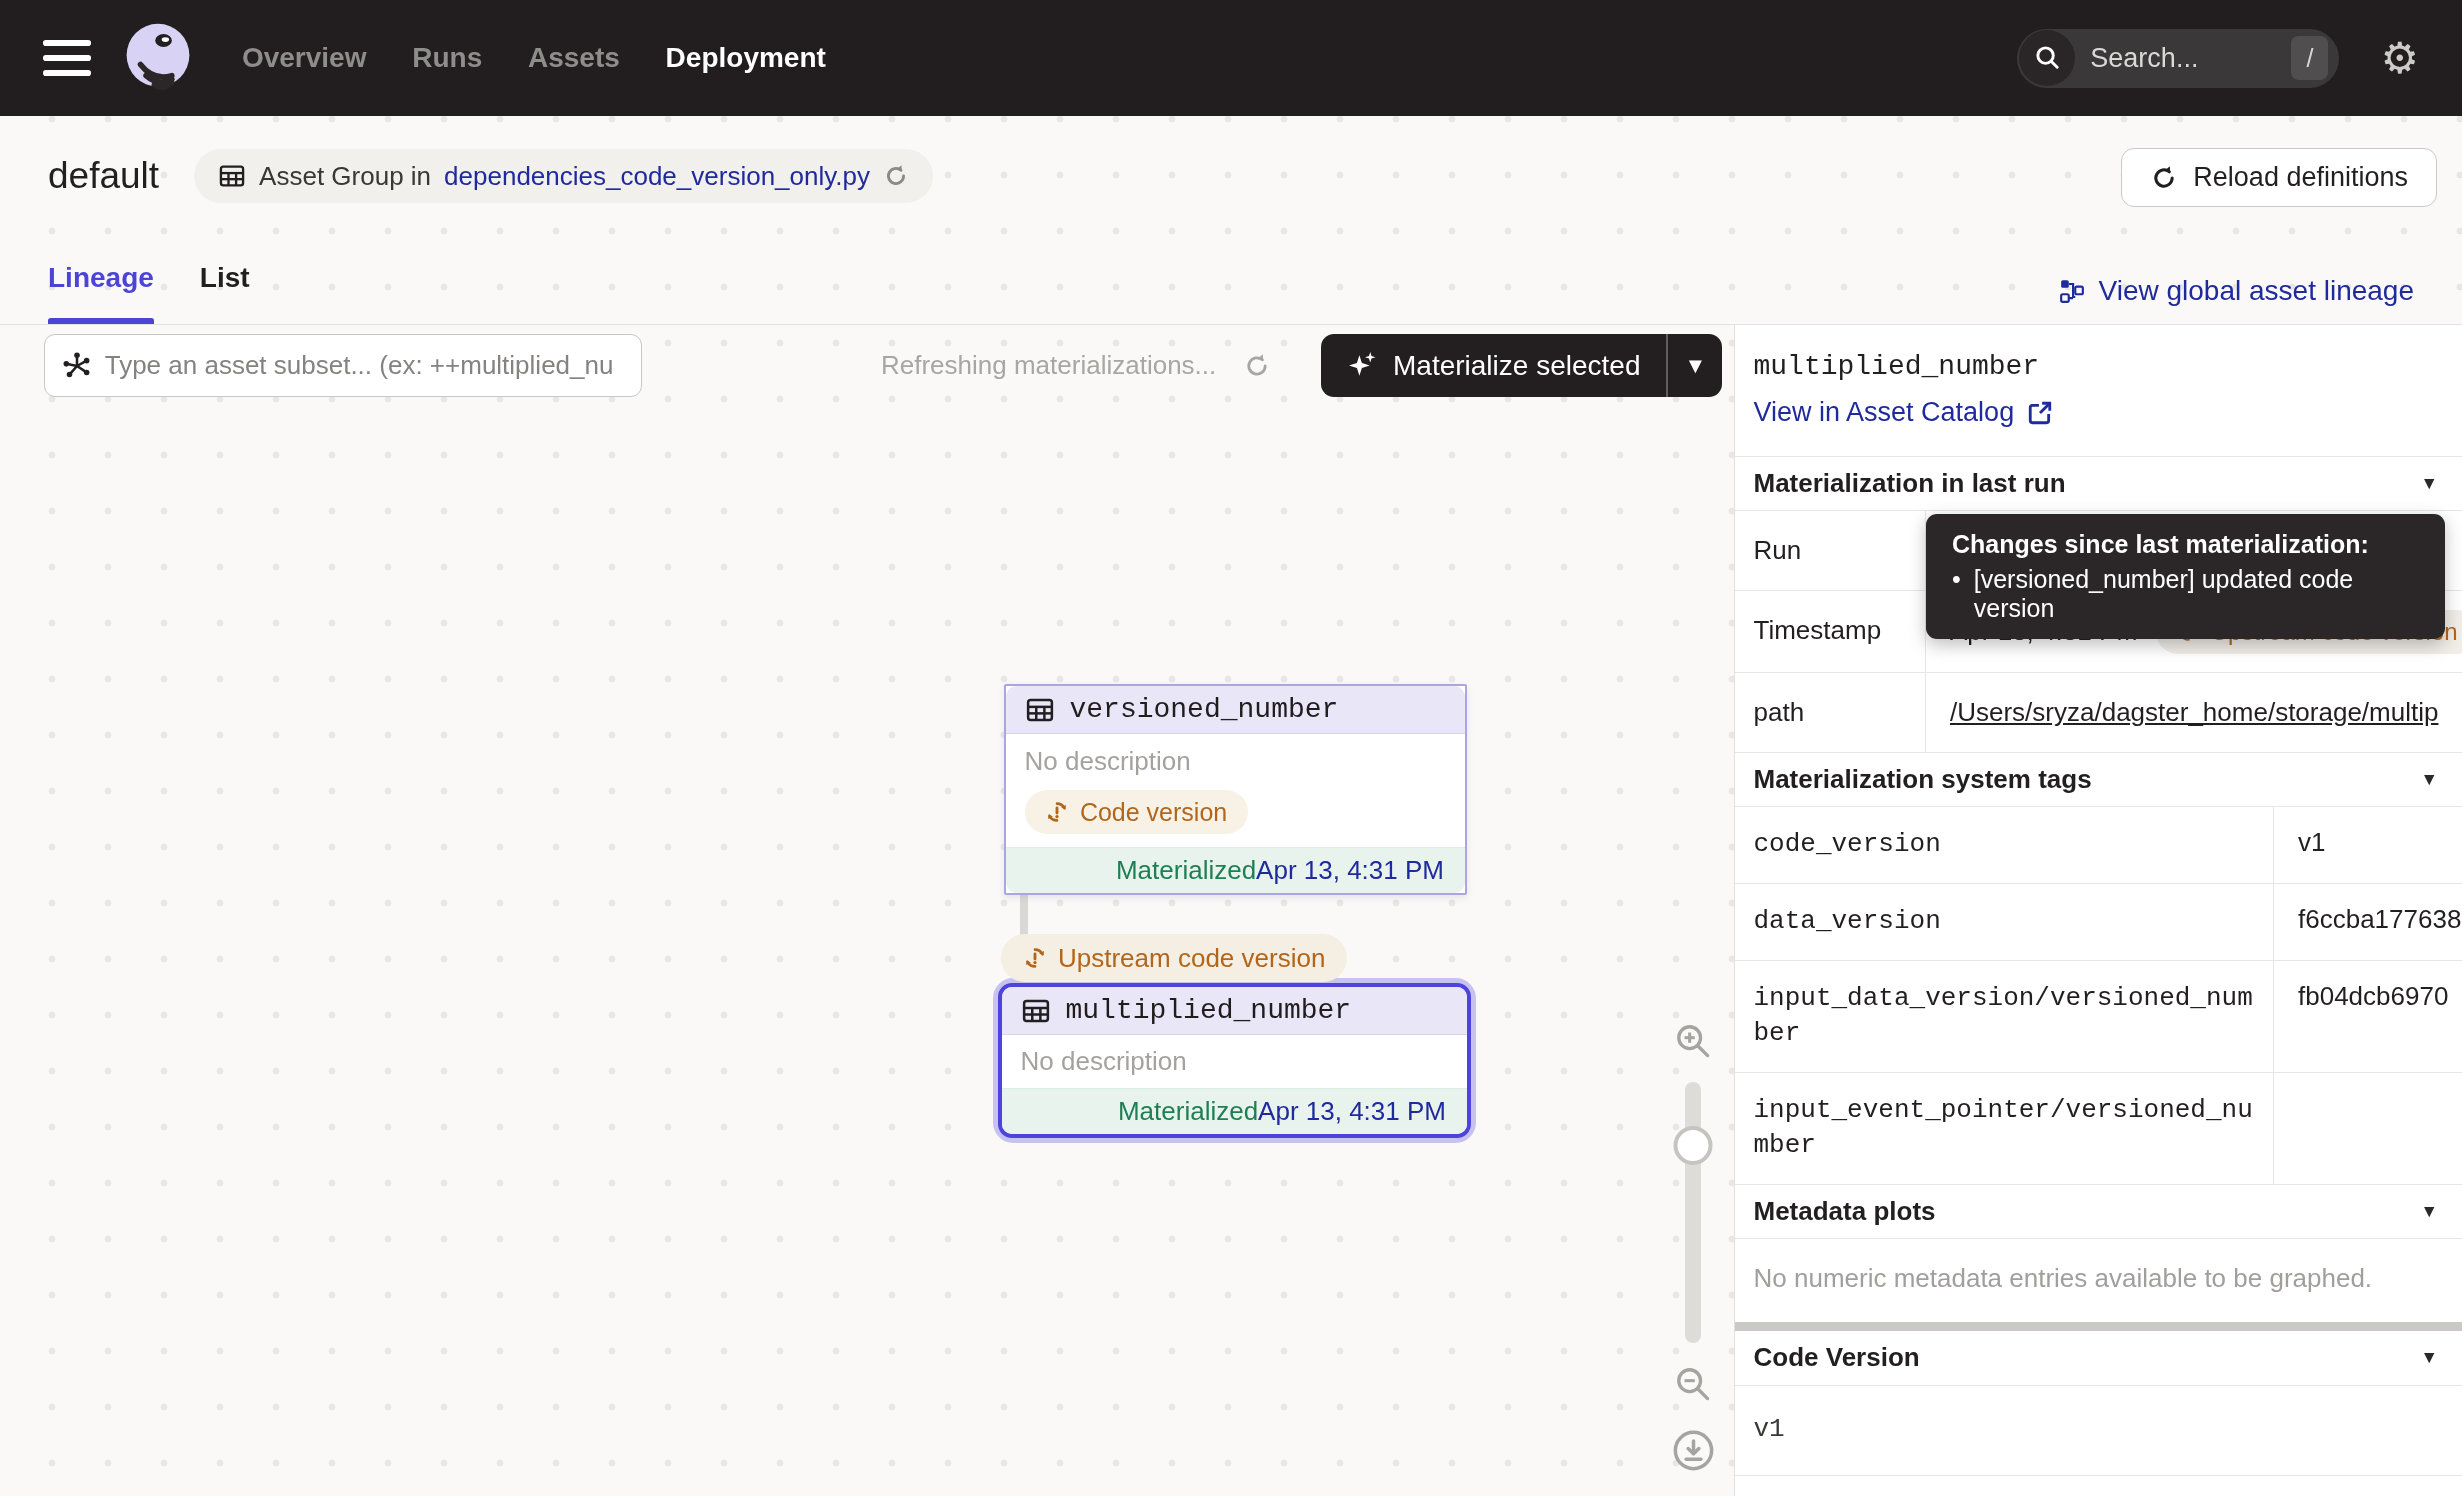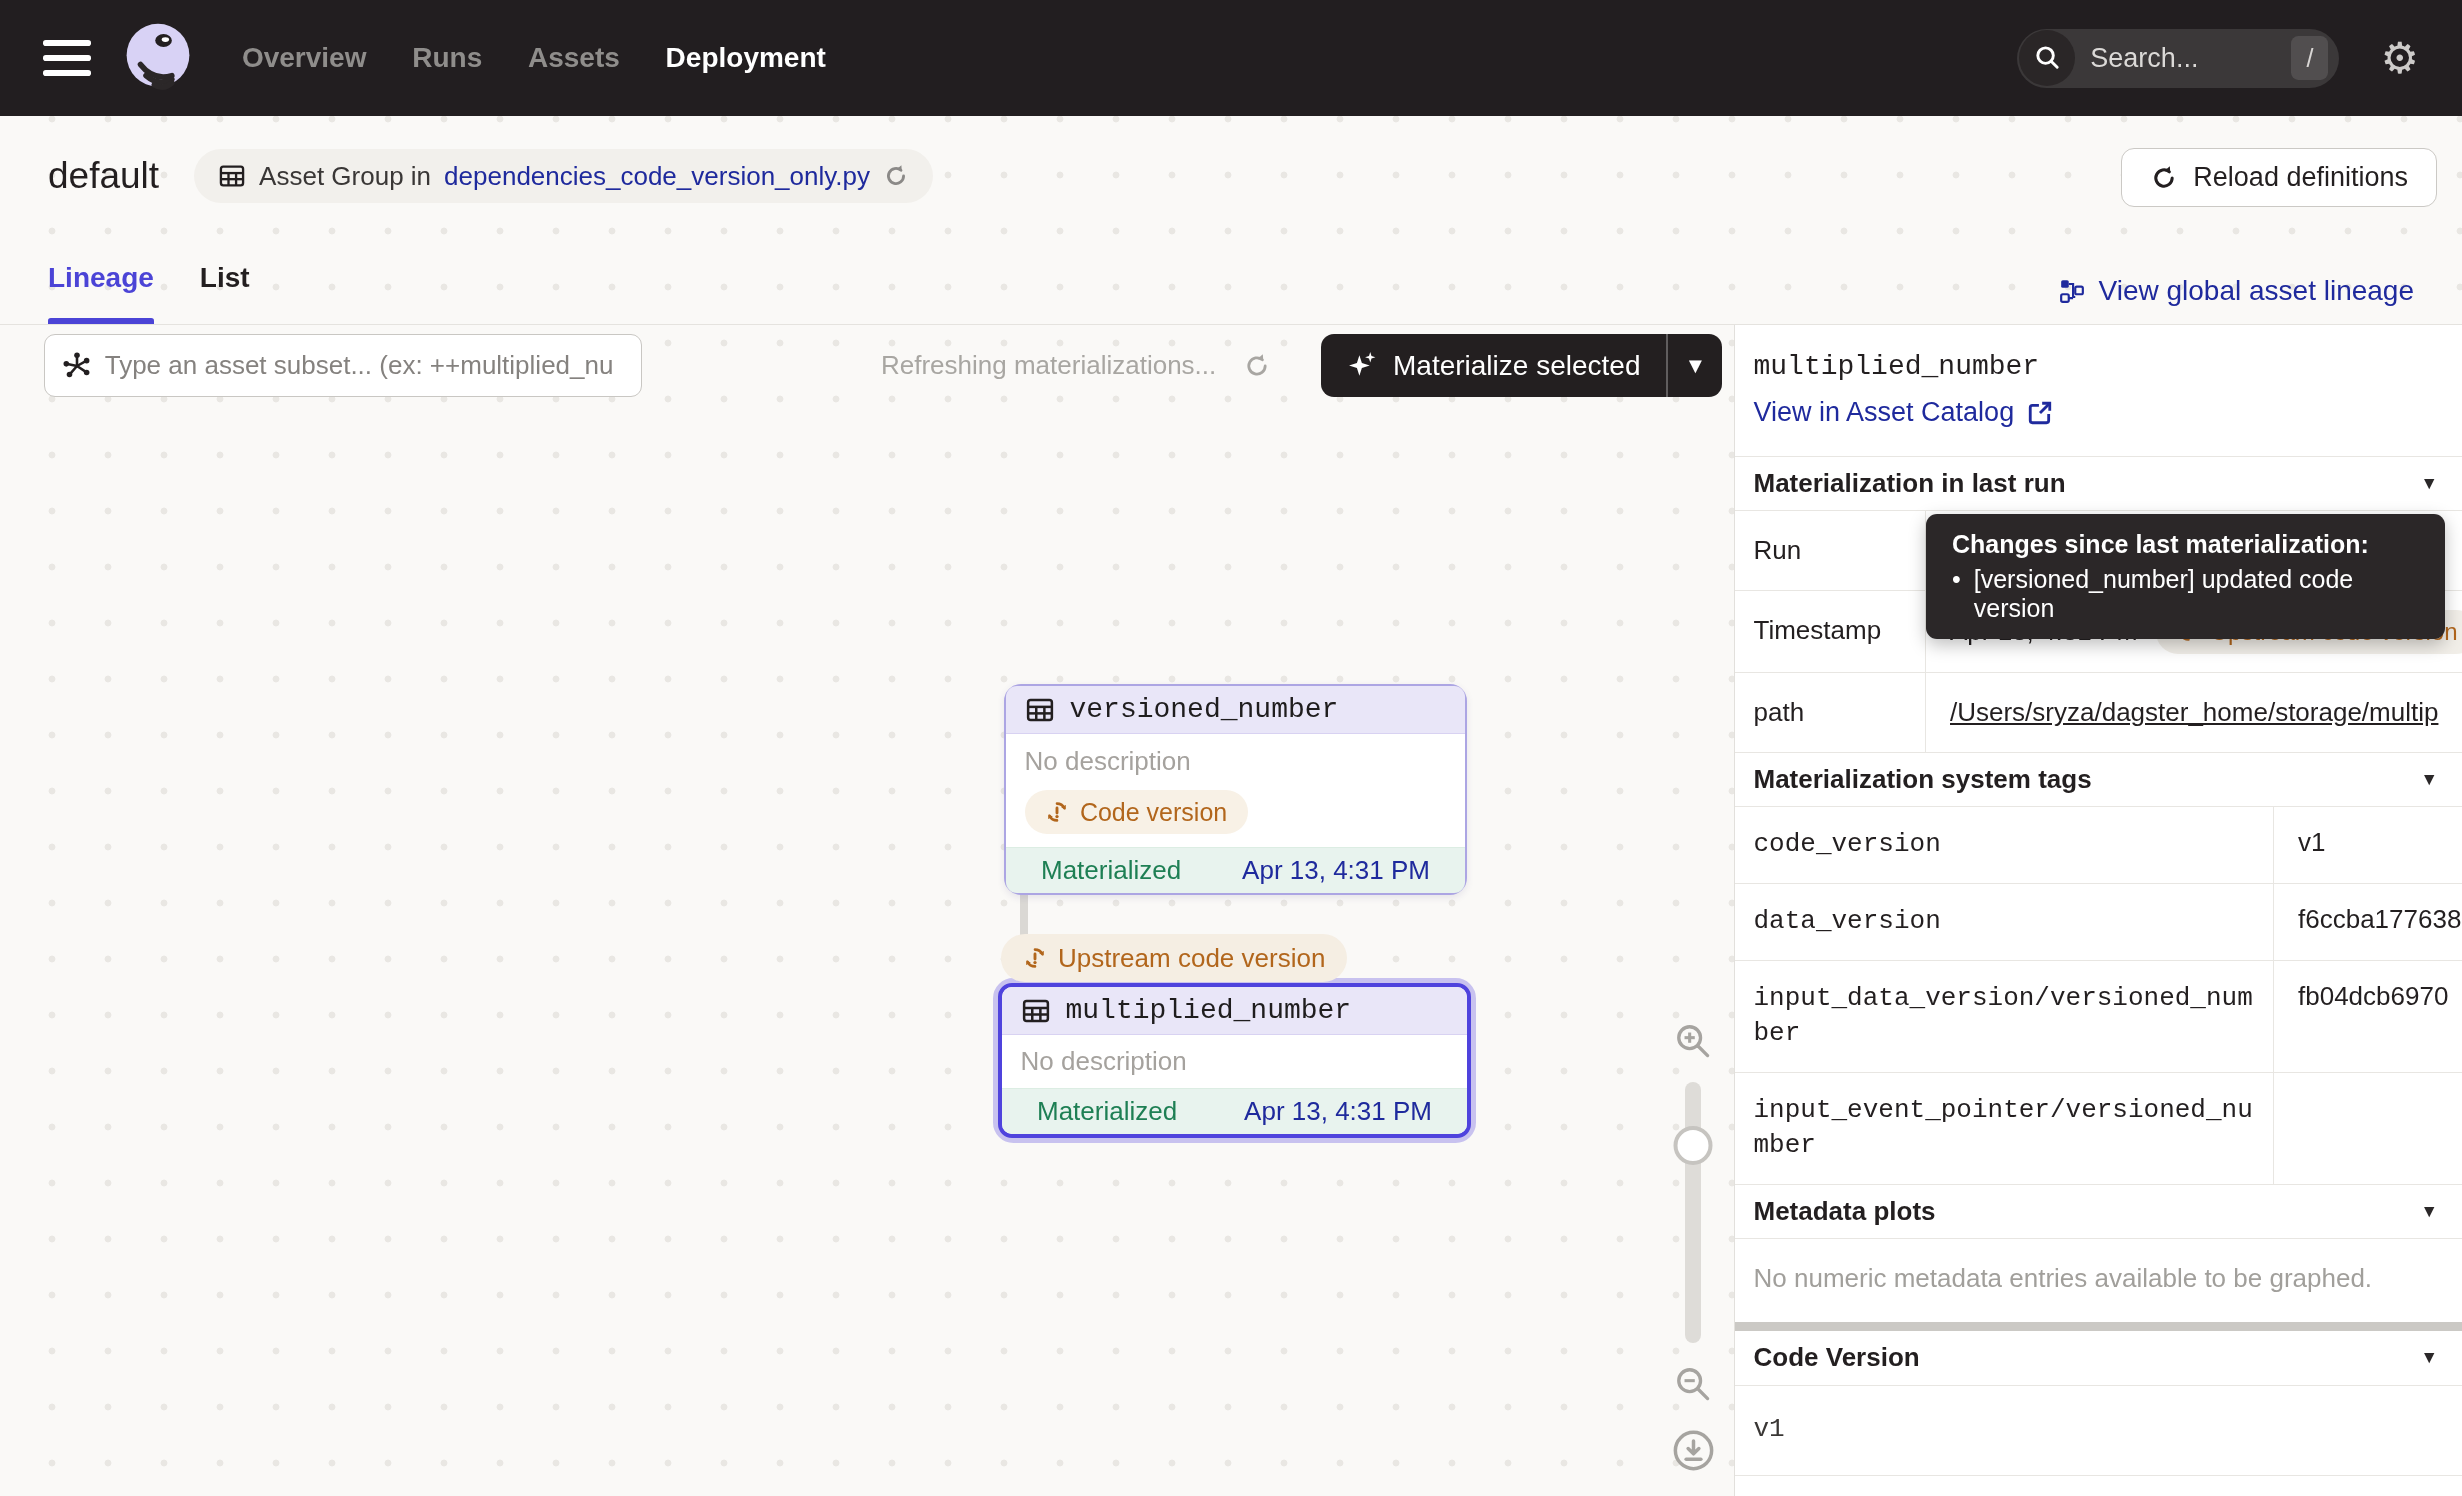--- a/index.html
+++ b/index.html
@@ -67,32 +67,32 @@
                 gap:27px; color:#A8A6A2; font-size:26px; }
   .materialize-btn { position:absolute; left:1321px; top:9.3px; height:63px; background:#231F20;
                      border-radius:13px; display:flex; align-items:stretch; color:#FFFFFF; cursor:pointer; }
   .mat-main { display:flex; align-items:center; gap:15px; padding:0 26px; font-size:28px; }
   .mat-divider { width:1.9px; background:rgba(255,255,255,0.28); }
   .mat-caret { width:54px; display:flex; align-items:center; justify-content:center; font-size:22px; cursor:pointer; }
 
   
   .edge { position:absolute; left:1020px; top:555px; width:8.3px; height:109px; background:#DAD8D4; }
   .node { position:absolute; width:463px; background:#FFFFFF; border:2.8px solid #ACA5E3;
-          border-radius:17px; box-shadow:0 2.8px 7.4px rgba(60,50,120,0.10); cursor:pointer; }
+          border-radius:2px; box-shadow:0 2.8px 7.4px rgba(60,50,120,0.10); cursor:pointer; }
   .node1 { left:1004px; top:359px; }
   .node-header { display:flex; align-items:center; gap:15px; height:48px; background:#E9E6F8;
                  border-bottom:1.9px solid #D8D2F2; border-radius:11px 11px 0 0; padding:0 18.5px;
                  font-family:"Liberation Mono",monospace; font-size:28px; color:#1F1D1E; }
   .node-body { padding:12px 18.5px 13px; }
   .no-desc { color:#A5A29E; font-size:26px; }
   .pill { display:inline-flex; align-items:center; gap:11px; height:44px; border-radius:22px;
           padding:0 20.4px; font-size:25px; color:#B2661C; background:#F8F1E6; }
   .node-body .pill { margin-top:13px; }
-  .node-footer { display:flex; align-items:center; justify-content:space-between; height:46px;
-                 padding:0 35px; background:#E8F3EE; border-top:1.9px solid #DCEDE3;
+  .node-footer { display:flex; align-items:center; justify-content:flex-end; height:46px;
+                 padding:0 21px; background:#E8F3EE; border-top:1.9px solid #DCEDE3;
                  border-radius:0 0 11px 11px; font-size:26px; }
   .mat-status { color:#1E7F54; }
   .mat-time { color:#1F2A9D; }
   .graph-tag { position:absolute; left:1001px; top:609px; height:48px; display:inline-flex;
                align-items:center; gap:11px; border-radius:24px; padding:0 22px; font-size:26px;
                color:#B2661C; background:#F5EEE3; z-index:3; }
   .sel-ring { position:absolute; left:993px; top:653px; width:483px; border:5.6px solid #C8C2EF;
               border-radius:20.4px; background:#C8C2EF; cursor:pointer; z-index:2; }
   .sel-inner { border:4.6px solid #4F43DD; border-radius:14px; overflow:hidden; background:#FFFFFF; }
   .sel-inner .node-header { border-radius:0; }

